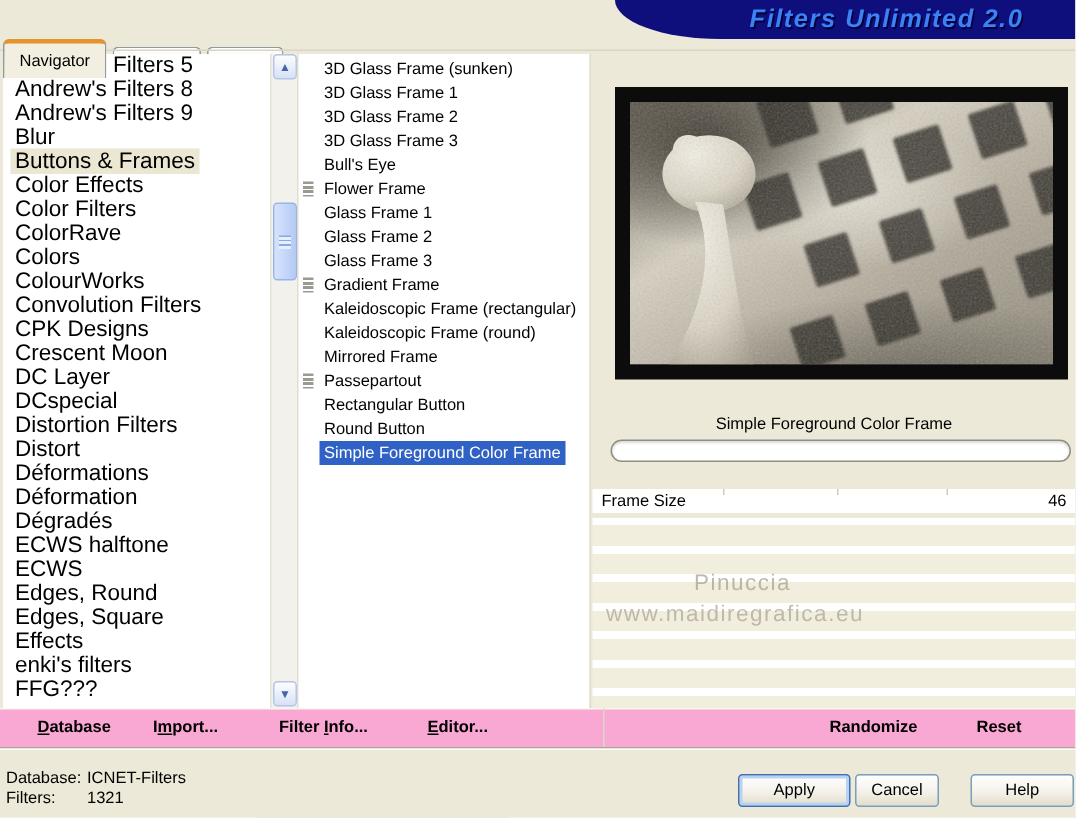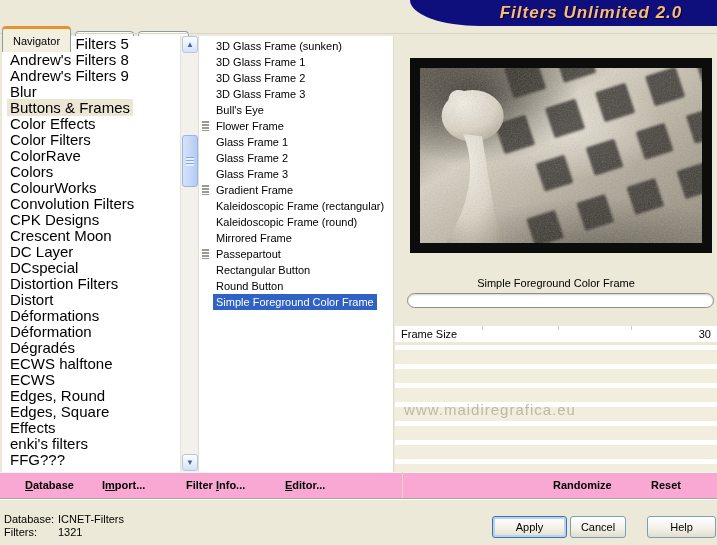--- a/index.html
+++ b/index.html
@@ -4,21 +4,21 @@
 <style>
   * { margin:0; padding:0; box-sizing:border-box; }
   html,body { width:717px; height:545px; }
   body { font-family:"Liberation Sans", sans-serif; }
   .screen { position:relative; width:717px; height:545px; background:#ece9d8; overflow:hidden; }
 
   
   .banner { position:absolute; top:0; left:410px; right:0; height:26px; background:#0e0e7d;
             border-bottom-left-radius:70px 26px; display:flex; align-items:center; justify-content:center;
             padding-left:55px; }
-  .banner span { color:#fdba74; font-style:italic; font-weight:bold; font-size:17px; letter-spacing:1px;
+  .banner span { color:#3b82f6; font-style:italic; font-weight:bold; font-size:17px; letter-spacing:1px;
                  text-shadow:1px 1px 0 #00003a; }
 
   
   .tabs { position:absolute; top:26px; left:2px; height:26px; display:flex; align-items:flex-end; }
   .tab { position:relative; border:1px solid #919b9c; border-bottom:none; border-radius:4px 4px 0 0;
          background:linear-gradient(#ffffff,#ece9d8); padding:3px 10px 4px; margin-right:4px;
          font-size:11px; color:#000; cursor:default; height:21px; }
   .tab.active { background:#f2efe1; height:26px; padding-top:6px; border-top:3px solid #e5932f; z-index:2; }
   .topline { position:absolute; top:33px; left:0; width:717px; height:1px; background:#d9d5c5; }
 
@@ -348,23 +348,24 @@
       <path d="M46,72 C62,112 50,152 28,190 L88,190 C76,150 72,110 66,74 Z" fill="url(#blobG)"></path>
       <rect width="300" height="190" filter="url(#grainF)" opacity="0.3"></rect>
     </svg>
   </div>
 
   <div class="filter-label">Simple Foreground Color Frame</div>
   <div class="progress"></div>
 
   <div class="param-row">
     <span>Frame Size</span>
-    <span>30</span>
+    <span>46</span>
   </div>
   <div class="stripes"></div>
+  <div class="wm1">Pinuccia</div>
   <div class="wm2">www.maidiregrafica.eu</div>
 
   <div class="menubar">
     <span class="menu-item mi-database"><u>D</u>atabase</span>
     <span class="menu-item mi-import">I<u>m</u>port...</span>
     <span class="menu-item mi-filterinfo">Filter <u>I</u>nfo...</span>
     <span class="menu-item mi-editor"><u>E</u>ditor...</span>
     <span class="menu-item mi-randomize">Randomize</span>
     <span class="menu-item mi-reset">Reset</span>
   </div>

